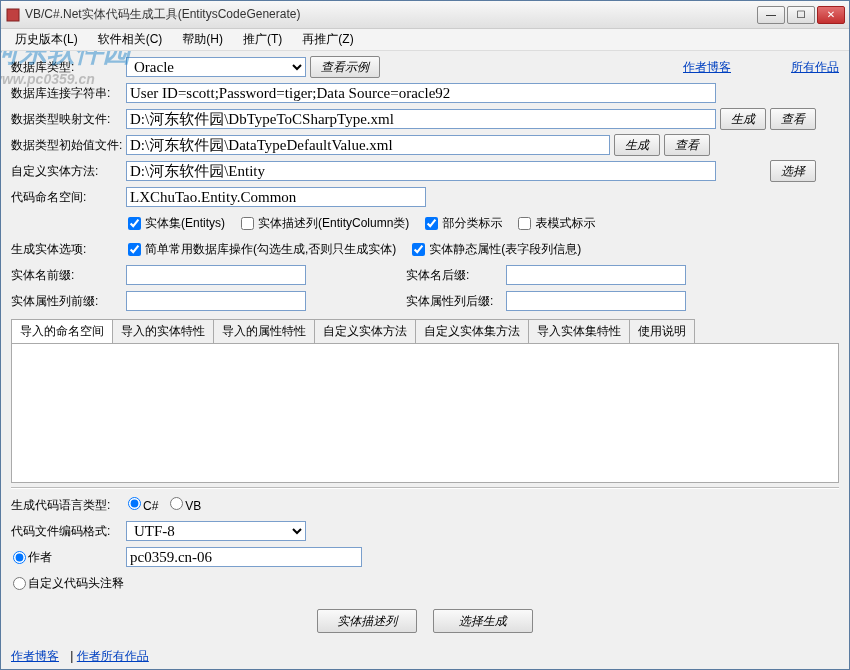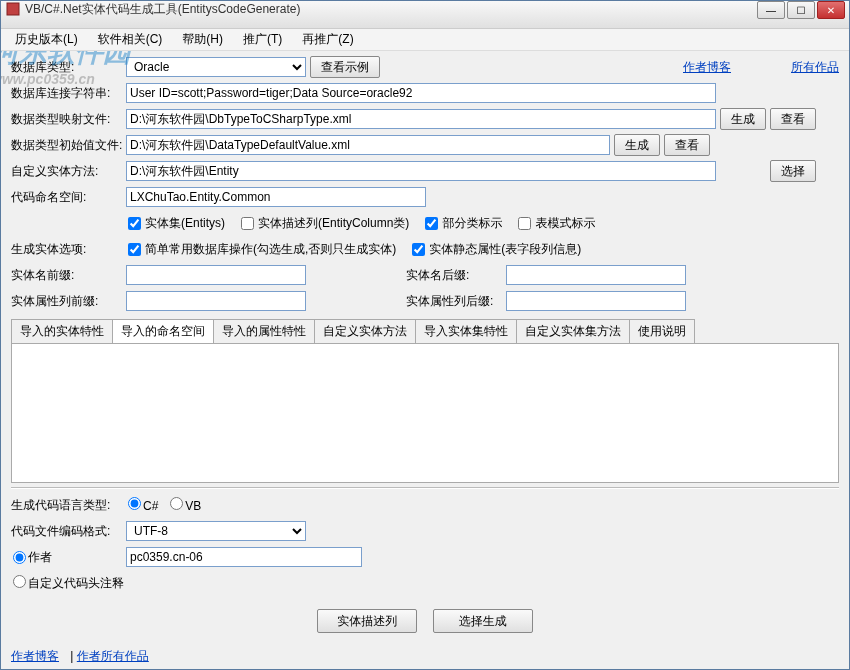--- a/index.html
+++ b/index.html
@@ -1,33 +1,33 @@
 <!DOCTYPE html>
 <html><head>
 <meta charset="utf-8">
 <style>
 * { box-sizing: border-box; margin: 0; padding: 0; }
 body { font-family: "Microsoft YaHei", SimSun, Tahoma, sans-serif; font-size: 12px; background: #f0f0f0; }
 .window { width: 850px; height: 670px; background: #f0f0f0; border: 1px solid #5a7ba0; display: flex; flex-direction: column; }
-.titlebar { height: 28px; background: linear-gradient(#f8f8f8,#e0e0e0); display: flex; padding: 0 4px; border-bottom: 1px solid #ccc; }
+.titlebar { height: 28px; background: linear-gradient(#f8f8f8,#e0e0e0); display: flex; align-items: center; padding: 0 4px; border-bottom: 1px solid #ccc; }
 .titlebar-icon { width: 16px; height: 16px; margin-right: 4px; display: inline-block; }
 .titlebar-title { flex: 1; font-size: 12px; color: #333; }
 .winbtns { display: flex; gap: 2px; }
 .winbtn { width: 28px; height: 18px; border: 1px solid #888; background: linear-gradient(#f8f8f8,#ddd); font-size: 10px; display: flex; align-items: center; justify-content: center; cursor: pointer; border-radius: 2px; }
 .winbtn.close { background: linear-gradient(#e27070,#c43030); color: #fff; border-color: #a02020; }
 .menubar { height: 22px; background: #f4f4f4; display: flex; align-items: center; padding: 0 4px; border-bottom: 1px solid #ddd; }
 .menuitem { padding: 2px 10px; cursor: pointer; }
 .content { flex: 1; padding: 4px 10px; position: relative; overflow: hidden; }
 .watermark { position: absolute; top: -18px; left: -10px; font-size: 28px; font-weight: bold; color: #2a8acc; opacity: 0.5; z-index: 100; pointer-events: none; font-style: italic; }
 .watermark .sub { font-size: 14px; display: block; color: #888; }
 .row { display: flex; align-items: center; height: 24px; margin-bottom: 2px; }
 .label { width: 115px; text-align: left; padding-right: 4px; white-space: nowrap; }
-.row input[type=text], .row select { height: 20px; border: 1px solid #7a9fcc; padding: 0 3px; font-family: Liberation Sans, sans-serif; font-size: 12px; background: #fff; }
+.row input[type=text], .row select { height: 20px; border: 1px solid #7a9fcc; padding: 0 3px; font-family: Liberation Serif, serif; font-size: 15px; background: #fff; }
 .row select { width: 180px; }
-.btn { height: 22px; padding: 0 10px; border: 1px solid #888; background: linear-gradient(#fafafa,#e0e0e0); cursor: pointer; font-size: 12px; border-radius: 2px; margin-left: 4px; }
+.btn { height: 22px; padding: 0 10px; border: 1px solid #888; background: linear-gradient(#fafafa,#e0e0e0); cursor: pointer; font-size: 12px; border-radius: 2px; margin-left: 4px; font-style: italic; }
 .link { color: #0040c0; text-decoration: underline; cursor: pointer; }
 .checkline { display: flex; align-items: center; gap: 4px; flex-wrap: wrap; }
 .checkline label { display: flex; align-items: center; gap: 2px; margin-right: 10px; }
 input[type=checkbox], input[type=radio] { margin: 0 2px; }
 .tabs { display: flex; margin-top: 6px; }
 .tab { padding: 3px 8px; border: 1px solid #aaa; border-bottom: none; background: #f0f0f0; cursor: pointer; font-size: 12px; margin-right: -1px; }
 .tab.active { background: #fff; }
 .tabpane { border: 1px solid #aaa; background: #fff; height: 140px; padding: 4px; }
 .divider { height: 2px; border-top: 1px solid #bbb; border-bottom: 1px solid #fff; margin: 4px 0; }
 .footer-links { padding: 4px 10px; }
@@ -151,26 +151,26 @@
     </div>
     <div class="row">
       <div class="label">实体属性列前缀:</div>
       <input type="text" style="width: 180px;">
       <div style="width:100px"></div>
       <div class="label" style="width:100px">实体属性列后缀:</div>
       <input type="text" style="width: 180px;">
     </div>
 
     <div class="tabs">
+      <div class="tab active">导入的命名空间</div>
       <div class="tab">导入的实体特性</div>
-      <div class="tab active">导入的命名空间</div>
       <div class="tab">导入的属性特性</div>
       <div class="tab">自定义实体方法</div>
+      <div class="tab">自定义实体集方法</div>
       <div class="tab">导入实体集特性</div>
-      <div class="tab">自定义实体集方法</div>
       <div class="tab">使用说明</div>
     </div>
     <div class="tabpane"></div>
 
     <div class="divider"></div>
 
     <div class="row">
       <div class="label">生成代码语言类型:</div>
       <label><input type="radio" name="lang" checked="" style=""><span>C#</span></label>
       <label style="margin-left:10px"><input type="radio" name="lang" style=""><span>VB</span></label>
@@ -180,21 +180,21 @@
       <select style="width:180px"><option>UTF-8</option></select>
     </div>
     <div class="row">
       <label style="width:115px;display:flex;align-items:center">
           <input type="radio" name="hd" checked="" style="">
           <span>作者</span>
         </label>
       <input type="text" style="width: 236px;" value="pc0359.cn-06">
     </div>
     <div class="row">
-      <label style="width:160px;display:flex;align-items:flex-start">
+      <label style="width:160px;display:flex;align-items:center">
           <input type="radio" name="hd" style="">
           <span>自定义代码头注释</span>
         </label>
     </div>
 
     <div class="action-row">
       <button class="btn">实体描述列</button>
       <button class="btn">选择生成</button>
     </div>
 

